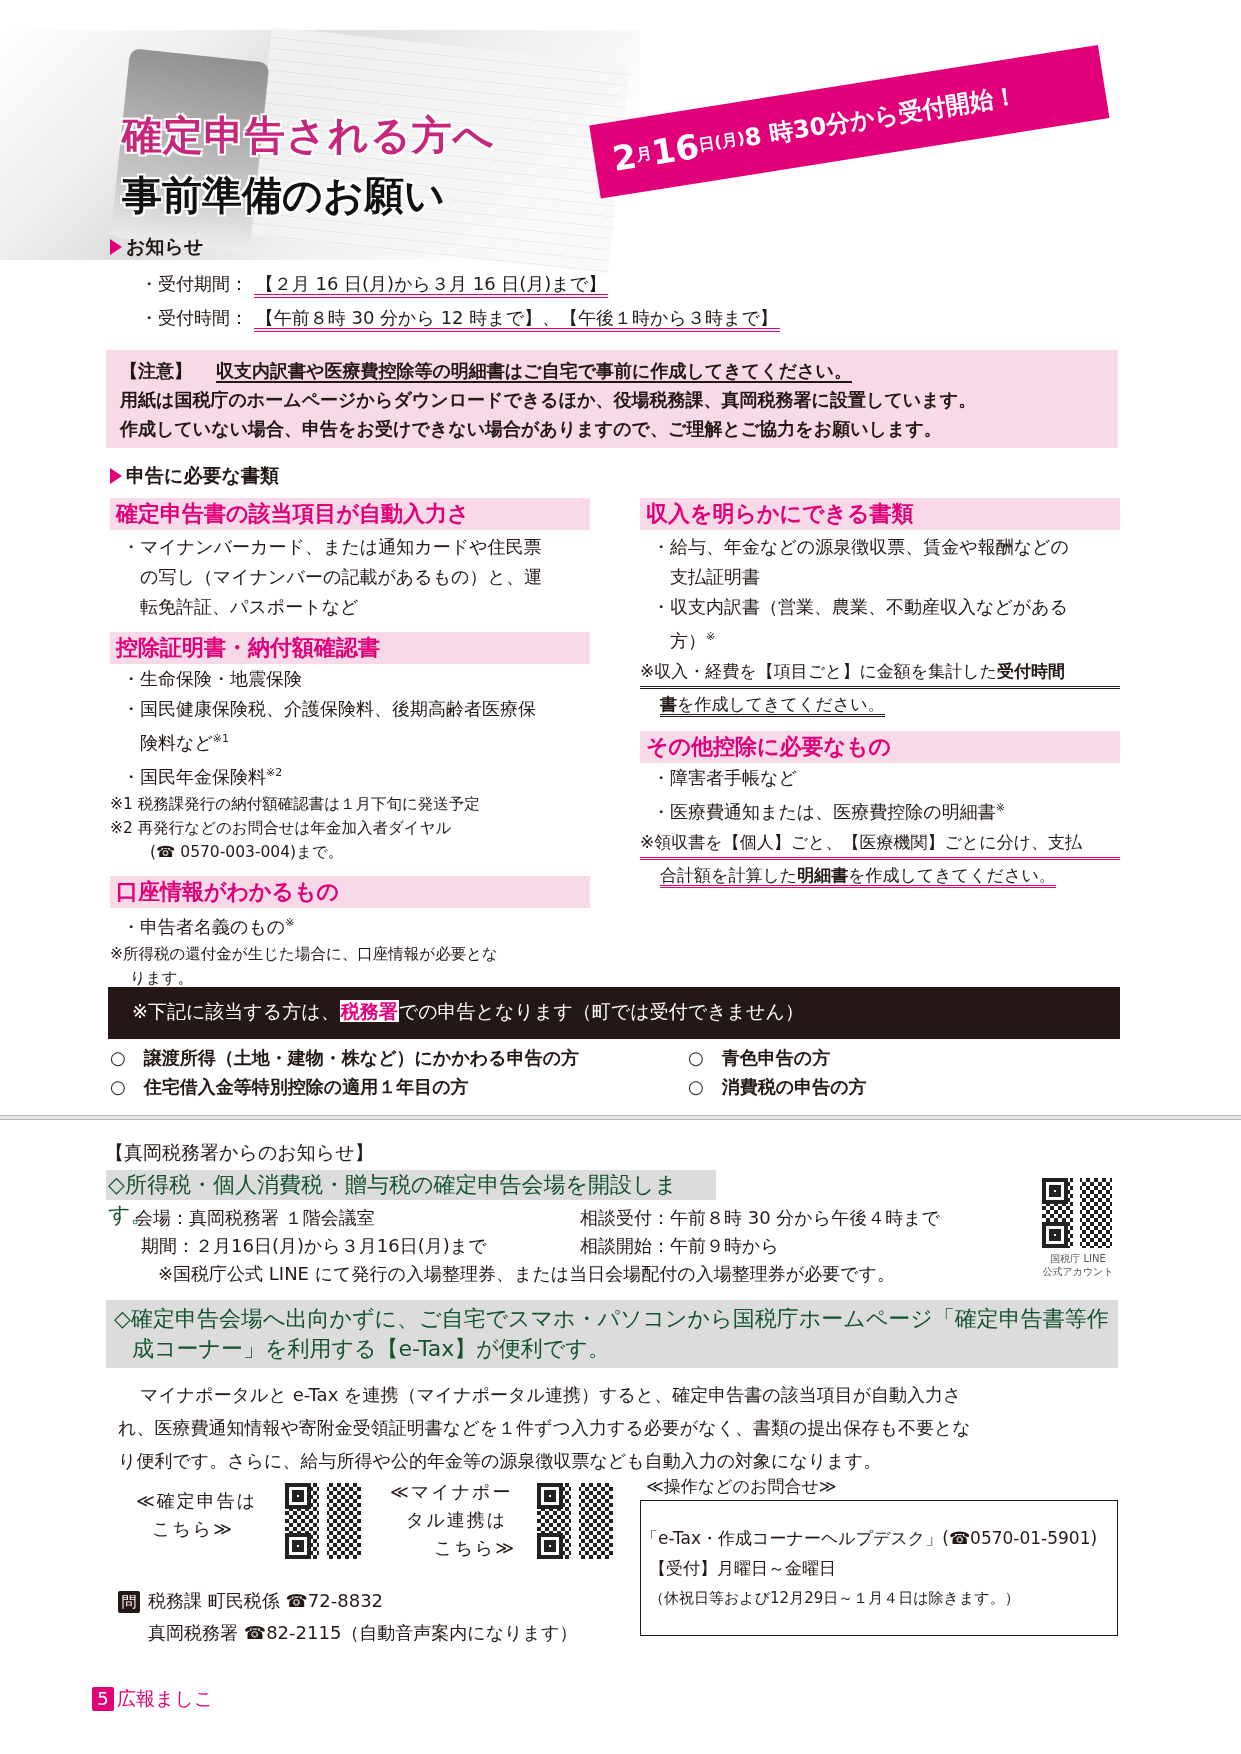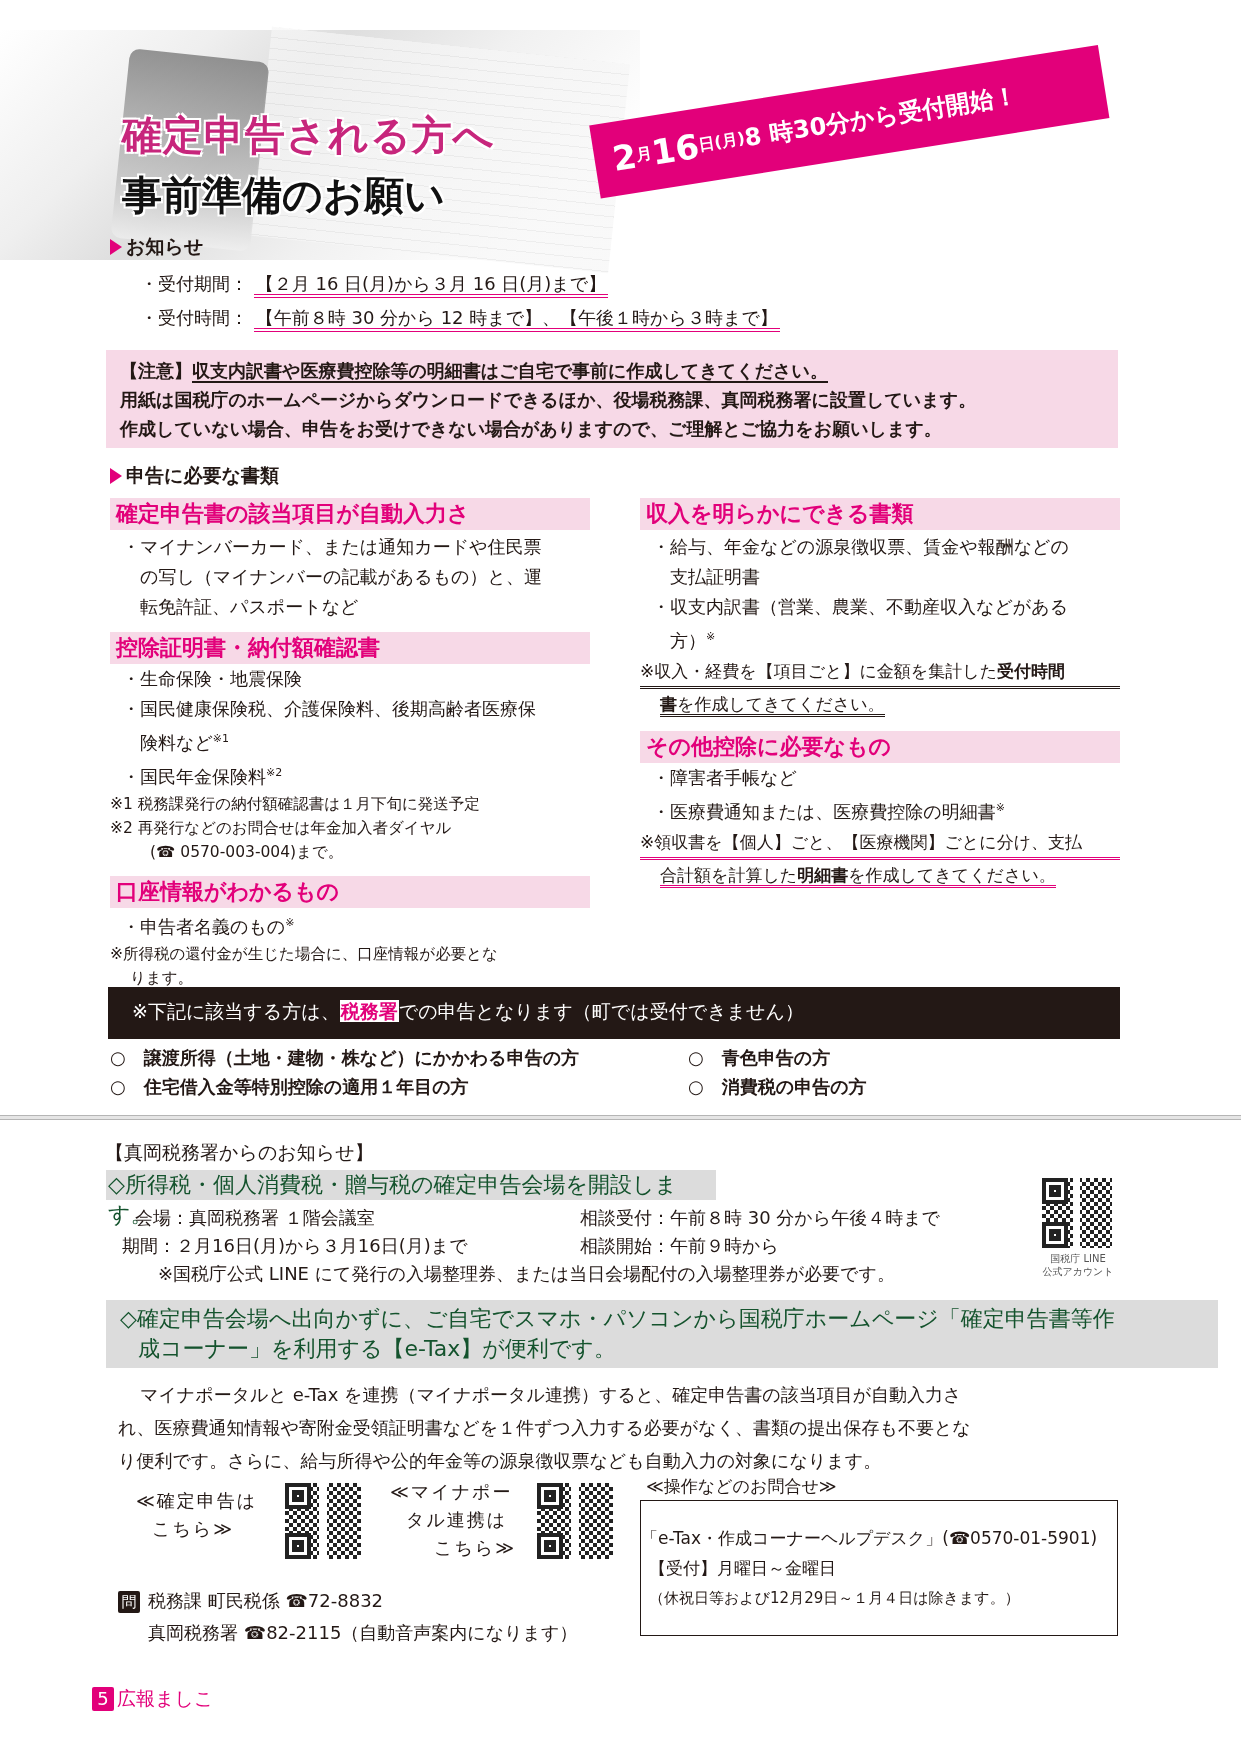--- a/index.html
+++ b/index.html
@@ -45,21 +45,21 @@
   .tri {
     width: 0; height: 0; border-top: 8px solid transparent; border-bottom: 8px solid transparent;
     border-left: 12px solid #e2007a; margin-right: 4px;
   }
   .line-item { font-size: 18px; color: #231815; white-space: nowrap; }
   .pinkul { border-bottom: 4px double #e2007a; padding: 0 2px; }
   .note-box {
     left: 106px; top: 350px; width: 1012px; height: 98px; background: #f7d9e7;
     padding: 6px 14px; font-size: 18px; font-weight: bold; line-height: 29px;
   }
-  .note-box .ul { border-bottom: 2px solid #231815; }
+  .note-box .ul { border-bottom: 2px solid #231815; margin-left: 24px; }
   .cat-head {
     background: #f7d9e7; color: #e2007a; font-size: 22px; font-weight: bold;
     height: 32px; line-height: 32px; padding-left: 6px;
   }
   .col { font-size: 18px; line-height: 30px; }
   .col .b { padding-left: 12px; }
   .col .ind { padding-left: 30px; }
   .col .small { font-size: 15.5px; line-height: 24px; }
   .col sup { font-size: 11px; }
   .ul-dark { border-bottom: 3px double #231815; }
@@ -183,31 +183,31 @@
 <div class="abs circle-row" style="left:688px; top:1046px;">○　青色申告の方</div>
 <div class="abs circle-row" style="left:110px; top:1075px;">○　住宅借入金等特別控除の適用１年目の方</div>
 <div class="abs circle-row" style="left:688px; top:1075px;">○　消費税の申告の方</div>
 
 <div class="abs hr-double"></div>
 
 <div class="abs tx" style="left:105px; top:1140px; font-size:19px;">【真岡税務署からのお知らせ】</div>
 <div class="abs gray-bar" style="left:106px; top:1170px; width:610px; height:30px; line-height:30px; padding-left:2px;">◇所得税・個人消費税・贈与税の確定申告会場を開設します。</div>
 <div class="abs tx" style="left:135px; top:1206px;">会場：真岡税務署  １階会議室</div>
 <div class="abs tx" style="left:580px; top:1206px;">相談受付：午前８時 30 分から午後４時まで</div>
-<div class="abs tx" style="left:122px; top:1234px;">期間：２月16日(月)から３月16日(月)まで</div>
+<div class="abs tx" style="left:141px; top:1234px;">期間：２月16日(月)から３月16日(月)まで</div>
 <div class="abs tx" style="left:580px; top:1234px;">相談開始：午前９時から</div>
 <div class="abs tx" style="left:158px; top:1262px;">※国税庁公式 LINE にて発行の入場整理券、または当日会場配付の入場整理券が必要です。</div>
 
 <div class="qr" style="left:1040px; top:1176px; width:74px; height:74px;"></div>
 <div class="abs" style="left:1036px; top:1252px; width:84px; font-size:10px; color:#555; text-align:center; line-height:13px;">
   <div>国税庁 LINE</div>
   <div>公式アカウント</div>
 </div>
 
-<div class="abs gray-bar" style="left:106px; top:1300px; width:1112px; height:68px; padding:4px 0 0 14px; line-height:30px;">
+<div class="abs gray-bar" style="left:106px; top:1300px; width:1012px; height:68px; padding:4px 0 0 8px; line-height:30px;">
   <div>◇確定申告会場へ出向かずに、ご自宅でスマホ・パソコンから国税庁ホームページ「確定申告書等作</div>
   <div style="padding-left:18px;">成コーナー」を利用する【e-Tax】が便利です。</div>
 </div>
 
 <div class="abs tx" style="left:140px; top:1378px; line-height:33px;">
   <div>マイナポータルと e-Tax を連携（マイナポータル連携）すると、確定申告書の該当項目が自動入力さ</div>
   <div style="margin-left:-22px;">れ、医療費通知情報や寄附金受領証明書などを１件ずつ入力する必要がなく、書類の提出保存も不要とな</div>
   <div style="margin-left:-22px;">り便利です。さらに、給与所得や公的年金等の源泉徴収票なども自動入力の対象になります。</div>
 </div>
 

